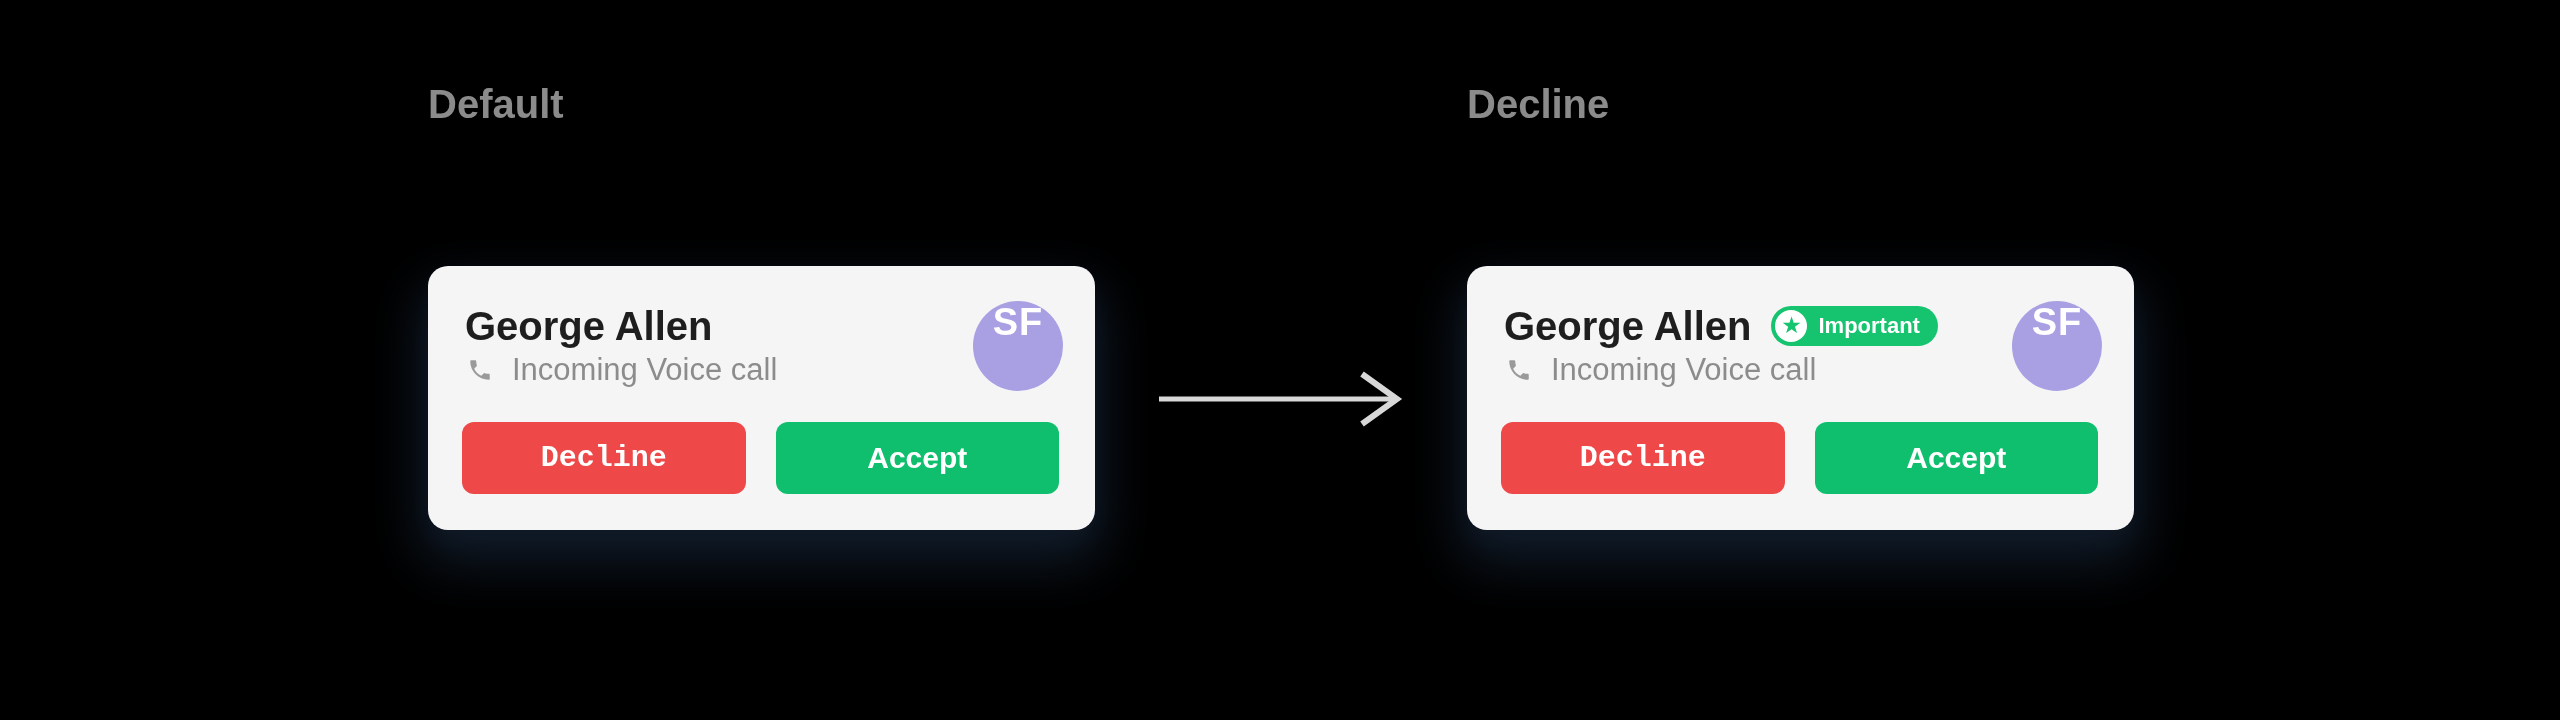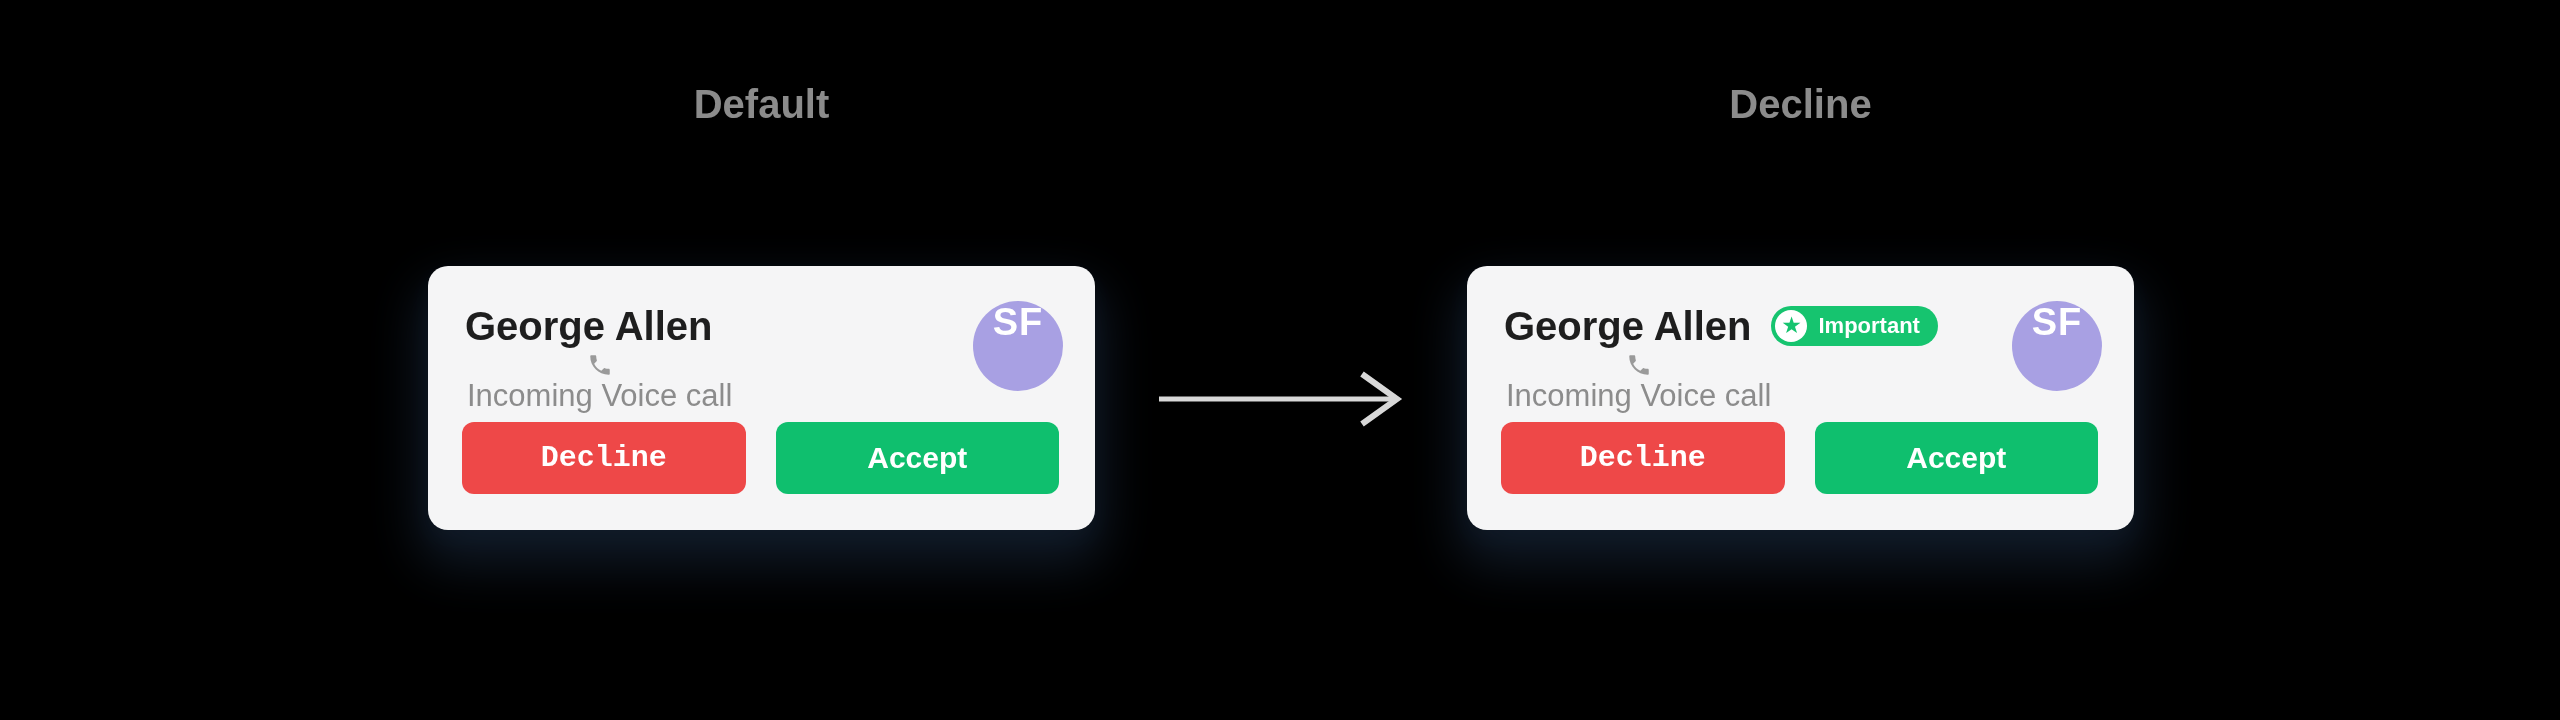--- a/index.html
+++ b/index.html
@@ -12,21 +12,21 @@
   body{
     background:var(--background);
     font-family:"Liberation Sans", sans-serif;
     position:relative;
   }
   .panel{position:absolute;top:0;width:667px;height:720px;}
   .panel.left{left:428px;}
   .panel.right{left:1467px;}
   .section-title{
     position:absolute;top:80px;left:0;width:100%;
-    text-align:center;font-size:40px;font-weight:bold;color:var(--section-title);
+    text-align:left;font-size:40px;font-weight:bold;color:var(--section-title);
     line-height:48px;
   }
   .card{
     position:absolute;top:266px;left:0;width:667px;height:264px;
     background:var(--card-bg);border-radius:20px;
     box-shadow:0 26px 52px 8px rgba(18,28,42,0.95), 0 10px 24px rgba(8,14,24,0.85);
     padding:8px 36px;
   }
   .name-row{
     position:absolute;top:36px;left:37px;right:140px;height:48px;
@@ -43,21 +43,21 @@
     padding:4px 18px 4px 4px;flex:none;
   }
   .badge-circle{
     width:32px;height:32px;border-radius:50%;background:#ffffff;
     display:flex;align-items:center;justify-content:center;flex:none;
   }
   .badge-star{font-size:23px;color:var(--badge-bg);line-height:1;transform:translateY(-1px);}
   .badge-label{font-size:22px;font-weight:bold;color:var(--badge-text);line-height:1;}
   .subtitle-row{
     position:absolute;top:352px;left:39px;height:36px;
-    display:flex;align-items:center;gap:0;flex-direction:column;
+    display:flex;align-items:center;gap:19px;
   }
   .card .subtitle-row{top:86px;}
   .phone-icon{width:26px;height:26px;flex:none;display:block;}
   .phone-icon path{fill:#9a9a9a;}
   .subtitle-text{font-size:31px;color:var(--subtitle-text);line-height:36px;white-space:nowrap;}
   .avatar{
     position:absolute;top:35px;right:32px;width:90px;height:90px;border-radius:50%;
     background:var(--avatar-bg);
     display:flex;justify-content:center;
   }

